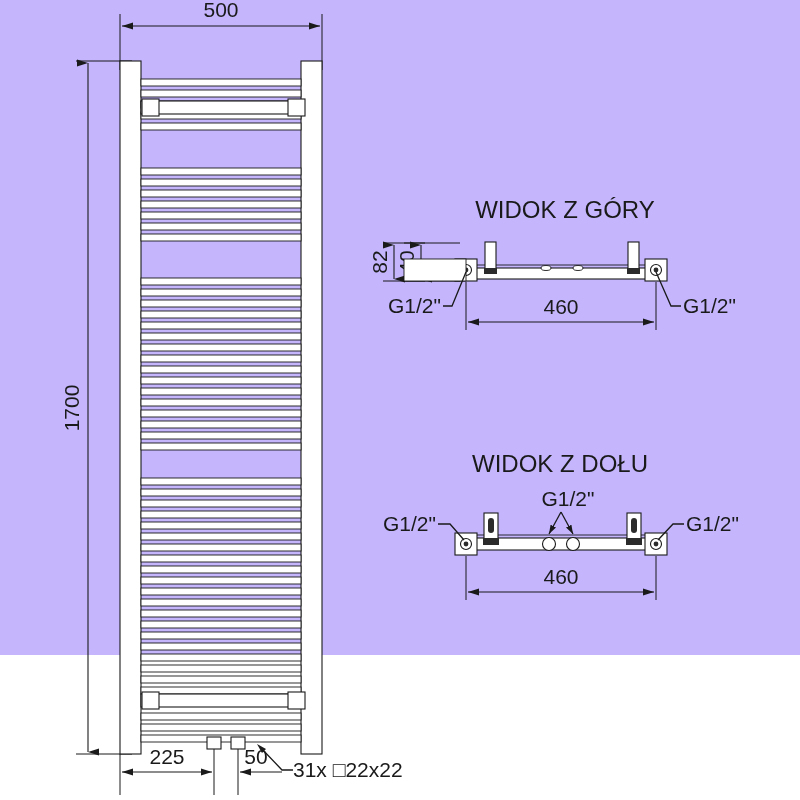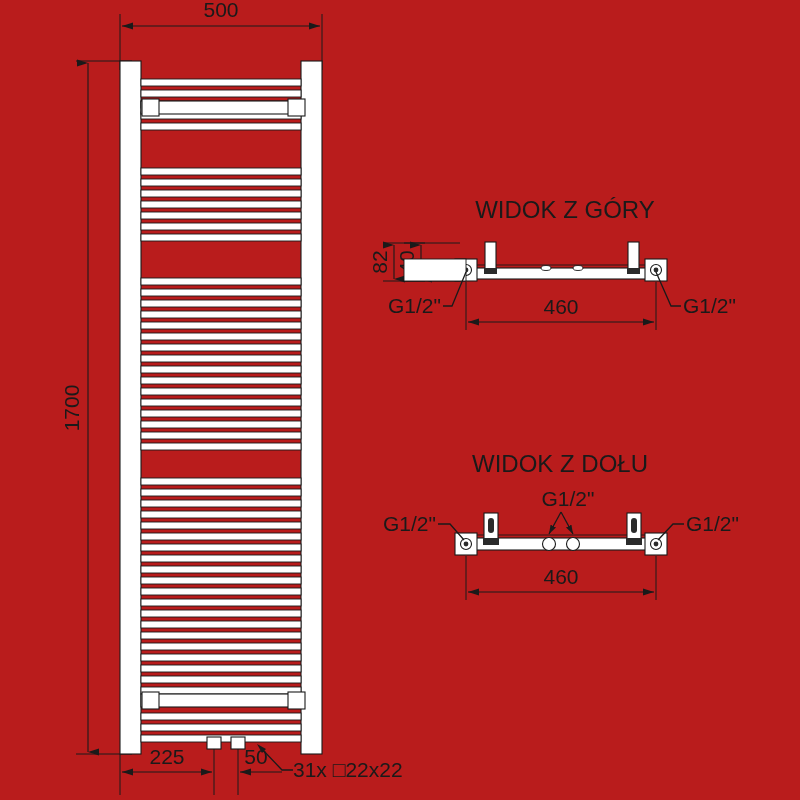--- a/index.html
+++ b/index.html
@@ -9,22 +9,22 @@
   }
   body {
     width: 800px;
     height: 800px;
     overflow: hidden;
     font-family: "Liberation Sans", sans-serif;
   }
   #sheet {
     position: relative;
     width: 800px;
-    height: 800px;
-    background: #b91c1c;
+    height: 655px;
+    background: #c4b5fd;
   }
   svg#drawing {
     position: absolute;
     top: 0;
     left: 0;
     width: 800px;
     height: 800px;
     display: block;
   }
   .ln { stroke: #1a1a1a; stroke-width: 1.1; fill: none; }

